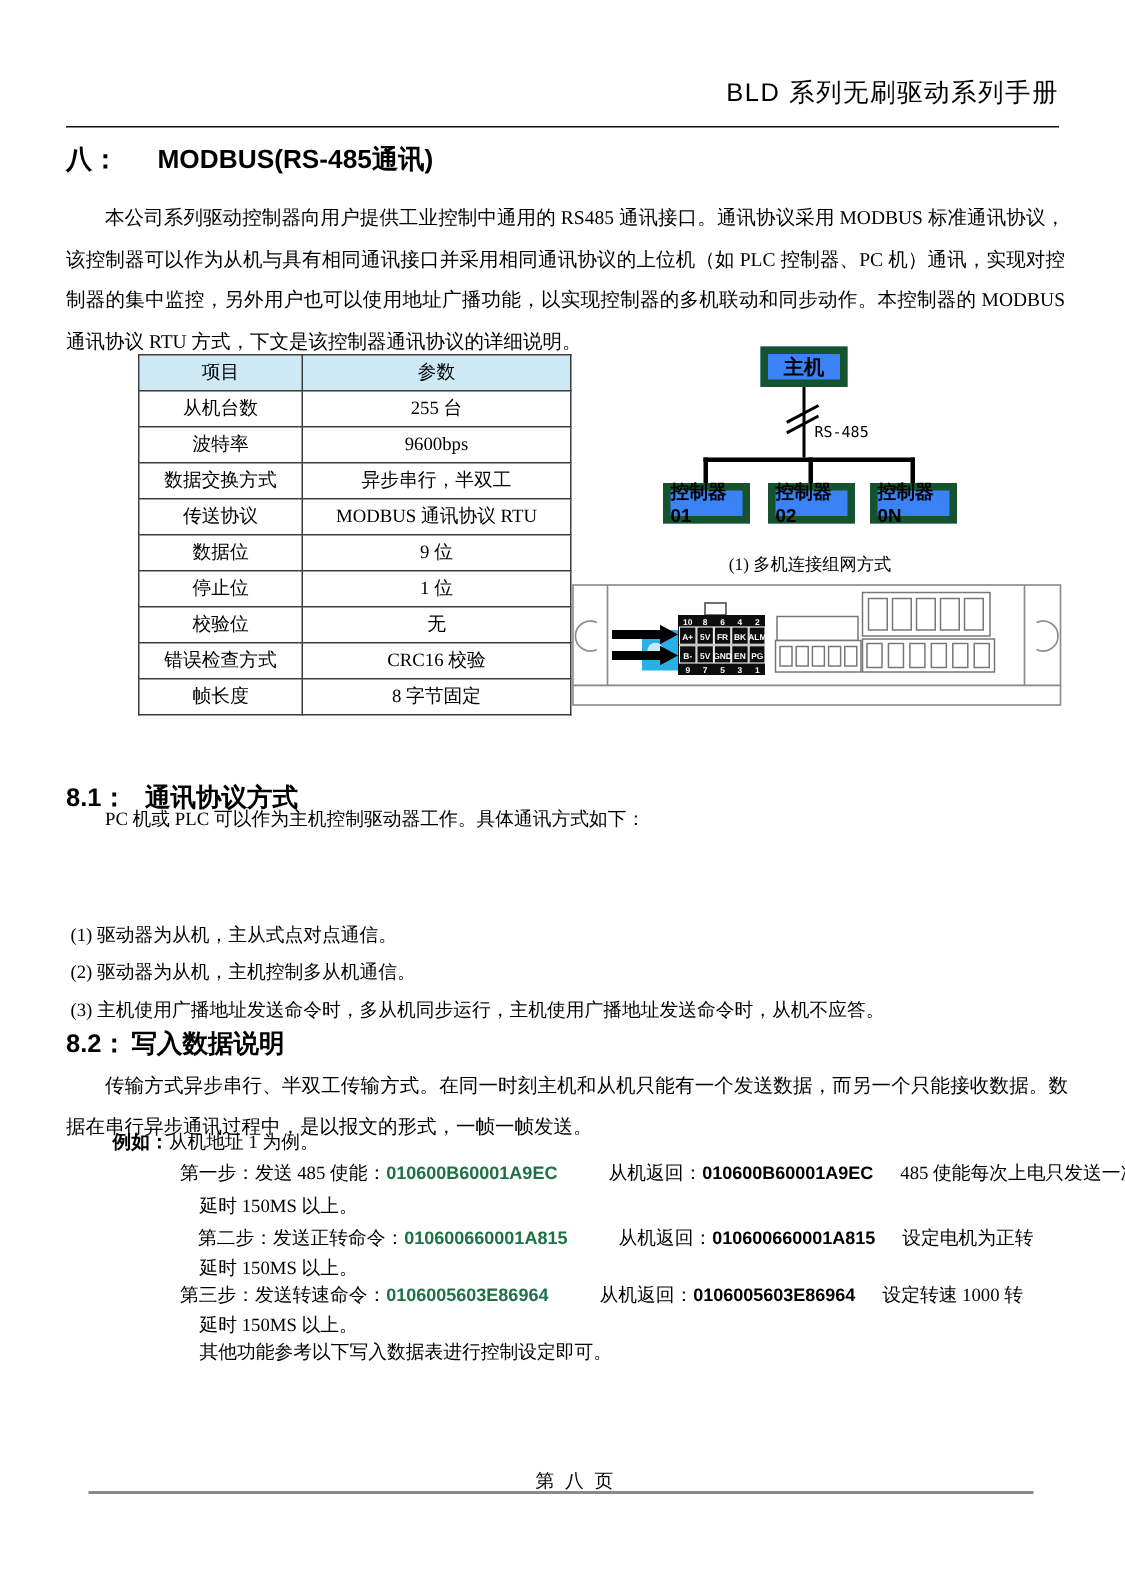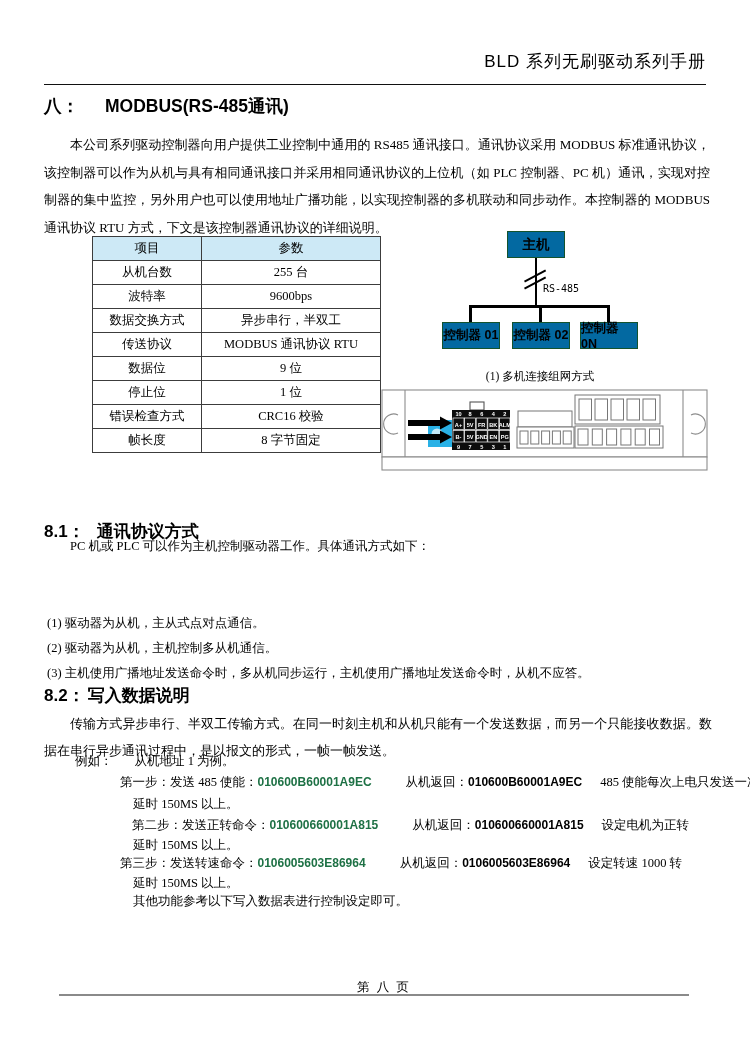--- a/index.html
+++ b/index.html
@@ -34,23 +34,23 @@
   .params-table table{border-collapse:collapse;font-size:12.5px;}
   .params-table th,.params-table td{
     border:1px solid #3c3c3c;height:24px;text-align:center;vertical-align:middle;
     font-weight:normal;padding:0 4px;}
   .params-table th{background:var(--tbl-head);}
   .col-item{width:109px;}
   .col-val{width:179px;}
 
   
   .net{top:228px;left:420px;width:300px;height:160px;}
-  .net .box{position:absolute;border:1px solid #14532d;
+  .net .box{position:absolute;border:5px solid #14532d;
     font-family:"Liberation Sans",sans-serif;font-weight:bold;
-    display:flex;align-items:center;justify-content:center;background:#0369a1;}
+    display:flex;align-items:center;justify-content:center;background:#3b82f6;}
   .master-box{left:87px;top:3px;width:58px;height:27px;font-size:13.5px;}
   .v-line{position:absolute;left:115px;top:30px;width:2px;height:47px;background:#000;}
   .slash{position:absolute;width:24px;height:1.6px;background:#000;transform:rotate(-28deg);}
   .slash1{left:103px;top:47px;}
   .slash2{left:103px;top:54px;}
   .bus-label{position:absolute;left:123px;top:55px;font-size:10px;
     font-family:"DejaVu Sans Mono",monospace;}
   .bus-line{position:absolute;left:49px;top:77px;width:141px;height:3px;background:#000;}
   .drop{position:absolute;top:77px;width:3px;height:18px;background:#000;}
   .drop1{left:49px;} .drop2{left:119px;} .drop3{left:187px;}
@@ -71,21 +71,21 @@
   .s81-items div{height:25px;}
 
   
   .s82-h{top:684px;left:44px;}
   .s82-h .gap{display:inline-block;width:3px;}
   .s82-para{top:710px;left:44px;width:668px;font-size:13px;line-height:27px;
     text-indent:2em;text-align:justify;}
   .steps{top:0;left:44px;width:690px;font-size:12.5px;}
   .steps .line{position:absolute;white-space:nowrap;}
   .l-example{top:753px;left:31px;}
-  .l-example .ex-label{margin-right:22px;}
+  .l-example .ex-label{font-weight:bold;}
   .l-step1{top:774px;left:76px;}
   .l-delay1{top:796px;left:89px;}
   .l-step2{top:817px;left:88px;}
   .l-delay2{top:837px;left:89px;}
   .l-step3{top:855px;left:76px;}
   .l-delay3{top:875px;left:89px;}
   .l-other{top:893px;left:89px;}
   .code{font-family:"Liberation Sans",sans-serif;font-weight:bold;font-size:12px;}
   .code-green{color:var(--code-green);margin-right:34px;}
   .code-black{color:#000;margin-right:18px;}
@@ -133,20 +133,24 @@
           <td>传送协议</td>
           <td>MODBUS 通讯协议 RTU</td>
         </tr>
       <tr>
           <td>数据位</td>
           <td>9 位</td>
         </tr>
       <tr>
           <td>停止位</td>
           <td>1 位</td>
+        </tr>
+      <tr>
+          <td>校验位</td>
+          <td>无</td>
         </tr>
       <tr>
           <td>错误检查方式</td>
           <td>CRC16 校验</td>
         </tr>
       <tr>
           <td>帧长度</td>
           <td>8 字节固定</td>
         </tr>
     </tbody>

